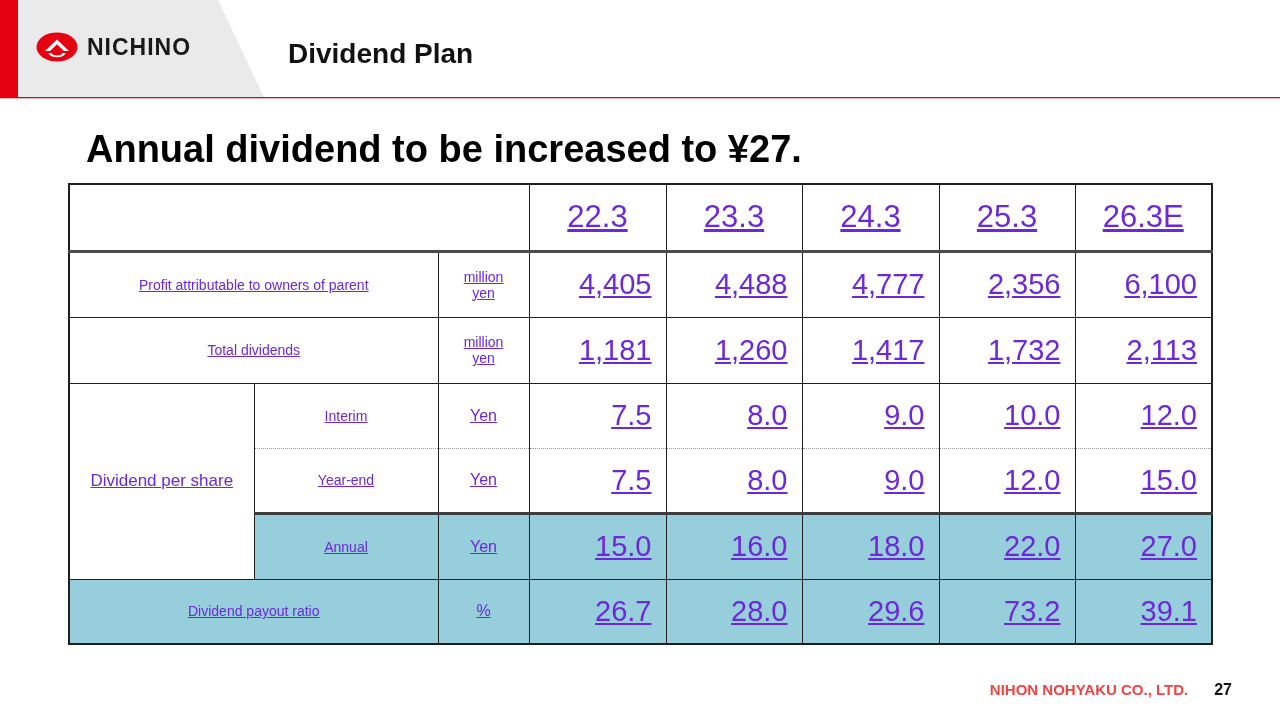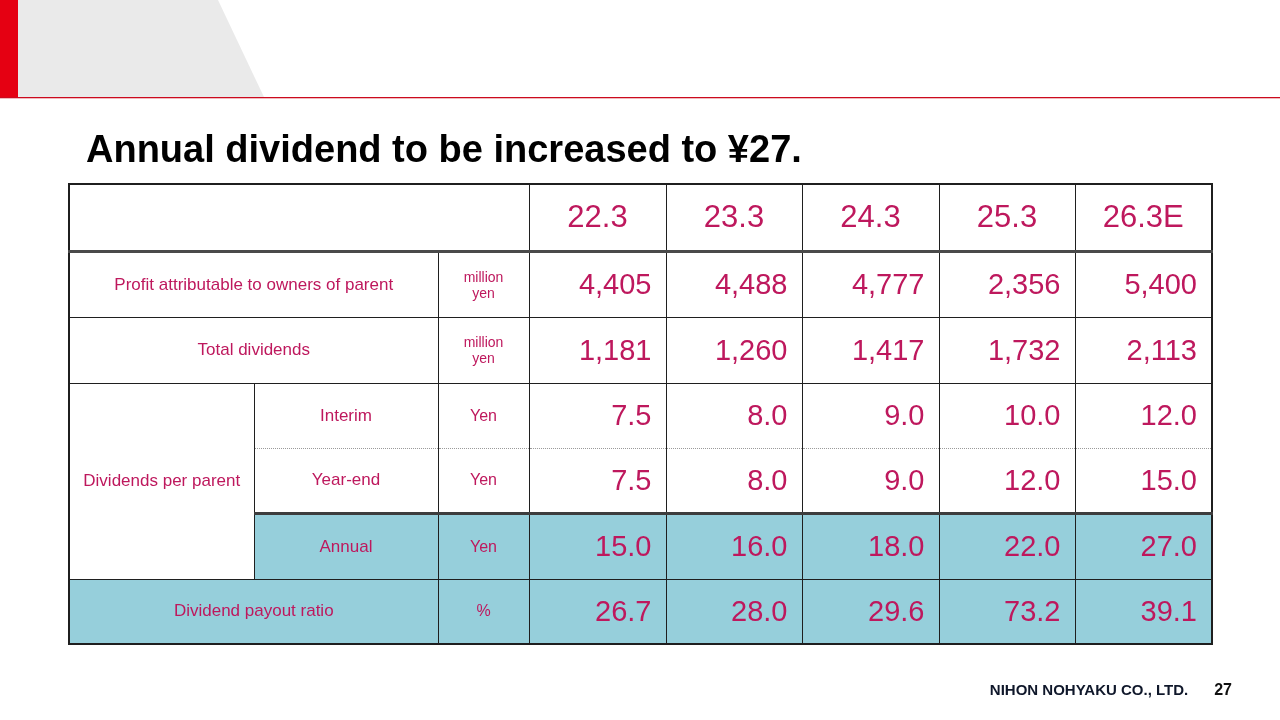--- a/index.html
+++ b/index.html
@@ -20,50 +20,59 @@
   .page-title { position:absolute; left:288px; top:38px; font-size:28px; font-weight:600; color:#111; }
   .red-line { position:absolute; left:0; top:97px; width:1280px; height:2px; background:#cc0a1e; border-bottom:1px solid #f0b9bd; }
   
   .subtitle { position:absolute; left:86px; top:128px; font-size:38px; font-weight:600; color:#000; }
   
   table.div-table {
     position:absolute; left:68px; top:183px; width:1143px;
     border-collapse:collapse; table-layout:fixed;
     border:2px solid #1f1f1f;
   }
-  .div-table td { border:1px solid #1f1f1f; text-align:center; vertical-align:middle; padding:12px; color:#be185d; }
+  .div-table td { border:1px solid #1f1f1f; text-align:center; vertical-align:middle; padding:12px; color:#6d28d9;text-decoration:underline; }
   .div-table .yearhead { font-size:31px; font-weight:400; }
   .div-table .val { text-align:right; padding-right:14px; font-size:29px; }
-  .div-table .rowlabel { font-size:17px; }
+  .div-table .rowlabel { font-size:14px; }
   .div-table .grouplabel { font-size:17px; line-height:1.45; }
   .div-table .unit-sm { font-size:14px; }
   .div-table .unit { font-size:16px; }
   .div-table tr.r-header { height:67px; }
   .div-table tr.r-profit td, .div-table tr.r-totdiv td { height:66px; }
   .div-table tr.r-interim td, .div-table tr.r-yearend td, .div-table tr.r-payout td { height:65px; }
   .div-table tr.r-total td { height:66px; }
   .div-table tr.r-profit td { border-top:3px solid #4a4a4a; }          
   .div-table tr.r-yearend td.dt { border-top:1px dotted #9a9a9a; }
   .div-table tr.r-interim td.db { border-bottom:1px dotted #9a9a9a; }
   .div-table tr.r-total td { border-top:3px solid #3d3d3d; }           
   .div-table .hl { background:#96cfdb; }
   
   .footer { position:absolute; right:48px; top:681px; display:flex; align-items:baseline; gap:26px; }
-  .company { font-size:15px; font-weight:700; color:#0f172a;margin-left:33px; }
+  .company { font-size:15px; font-weight:700; color:#ef4444;margin-left:33px; }
   .pagenum { font-size:16px; font-weight:700; color:#111; }
 </style>
 </head>
 <body>
 
 <div class="slide">
 
   <div class="banner-gray"></div>
   <div class="red-bar"></div>
 
+  <div class="logo">
+    <svg width="42" height="30" viewBox="0 0 42 30">
+      <ellipse cx="21" cy="15" rx="20.5" ry="14.5" fill="#e50012"></ellipse>
+      <path d="M9 19 L21 7.5 L33 19 L28 19 L21 12.2 L14 19 Z" fill="#ffffff"></path>
+      <path d="M12.5 21 a 8.5 4.2 0 0 0 17 0 l -3.2 0 a 5.3 2.6 0 0 1 -10.6 0 Z" fill="#ffffff"></path>
+    </svg>
+    <span class="logo-text">NICHINO</span>
+  </div>
 
+  <div class="page-title">Dividend Plan</div>
   <div class="red-line"></div>
 
   <div class="subtitle">Annual dividend to be increased to ¥27.</div>
 
   <table class="div-table">
     <colgroup>
       <col style="width:185px">
         <col style="width:184px">
         <col style="width:91px">
       <col style="width:137px">
@@ -83,35 +92,35 @@
       <td class="yearhead">26.3E</td>
     </tr>
 
     <tr class="r-profit">
       <td colspan="2" class="rowlabel">Profit attributable to owners of parent</td>
       <td class="unit-sm">million yen</td>
       <td class="val">4,405</td>
       <td class="val">4,488</td>
       <td class="val">4,777</td>
       <td class="val">2,356</td>
-      <td class="val">5,400</td>
+      <td class="val">6,100</td>
     </tr>
 
     <tr class="r-totdiv">
       <td colspan="2" class="rowlabel">Total dividends</td>
       <td class="unit-sm">million yen</td>
       <td class="val">1,181</td>
       <td class="val">1,260</td>
       <td class="val">1,417</td>
       <td class="val">1,732</td>
       <td class="val">2,113</td>
     </tr>
 
     <tr class="r-interim">
-      <td rowspan="3" class="grouplabel">Dividends per parent</td>
+      <td rowspan="3" class="grouplabel">Dividend per share</td>
       <td class="rowlabel db">Interim</td>
       <td class="unit db">Yen</td>
       <td class="val db">7.5</td>
       <td class="val db">8.0</td>
       <td class="val db">9.0</td>
       <td class="val db">10.0</td>
       <td class="val db">12.0</td>
     </tr>
 
     <tr class="r-yearend">

